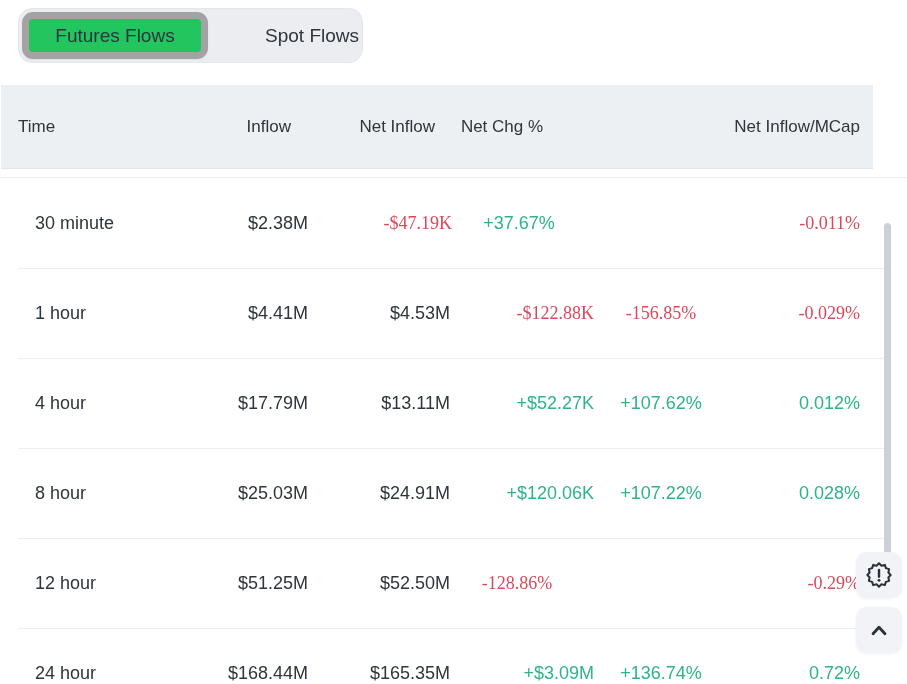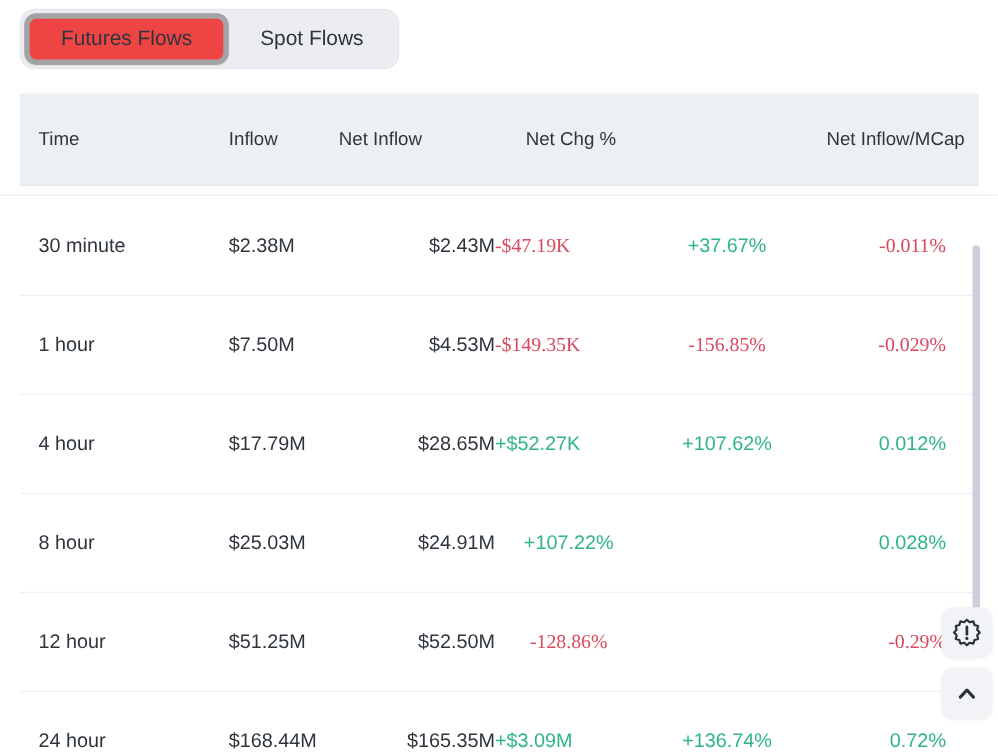--- a/index.html
+++ b/index.html
@@ -36,30 +36,30 @@
     height:47px;
     display:flex;align-items:center;justify-content:center;
     font-size:19px;
     color:var(--text-dark);
     cursor:pointer;
     border-radius:11px;
     user-select:none;
   }
   .tab.active{
     width:186px;
-    background:#ef4444;
-    border:5px solid #a3a3a3;
+    background:#22c55e;
+    border:7px solid #a3a3a3;
     box-shadow:0 1px 2px rgba(0,0,0,0.05);
   }
-  .tab.inactive{flex:1;}
+  .tab.inactive{flex:1;justify-content:flex-end;}
 
   
   .table-wrap{position:absolute;left:0;top:85px;width:907px;}
   .thead{
-    margin-left:18px;
+    margin-left:1px;
     width:872px;height:84px;
     background:var(--header-bg);
     border-bottom:1px solid #e4e7ea;
     display:flex;align-items:center;
     font-size:17px;font-weight:500;
     color:var(--text-dark);
   }
   .full-divider{
     position:absolute;left:0;top:177px;
     width:907px;height:1px;background:#e9ebef;
@@ -71,23 +71,23 @@
   .row{
     height:90px;
     display:flex;align-items:center;
     border-bottom:1px solid #eceef1;
     font-size:18px;
     color:var(--text-dark);
     background:#fff;
   }
   .cell,.hcell{white-space:nowrap;}
   .col-0{width:190px;text-align:left;padding-left:17px;}
-  .col-1{width:100px;text-align:left;}
+  .col-1{width:100px;text-align:right;}
   .col-2{width:142px;text-align:right;}
-  .col-3{width:144px;}
+  .col-3{width:144px;text-align:right;}
   .col-4{width:134px;text-align:center;}
   .col-5{flex:1;text-align:right;padding-right:30px;}
   .thead .col-5{padding-right:13px;}
   .pos{color:var(--positive);}
   .neg{color:var(--negative);font-family:Liberation Serif, serif;}
 
   
   .scroll-thumb{
     position:absolute;left:884px;top:223px;
     width:7px;height:347px;
@@ -132,48 +132,48 @@
       <span class="hcell col-5">Net Inflow/MCap</span>
     </div>
   </div>
 
   <div class="full-divider"></div>
 
   <div class="tbody">
     <div class="row">
       <span class="cell col-0">30 minute</span>
       <span class="cell col-1">$2.38M</span>
-      <span class="cell col-2">$2.43M</span>
       <span class="cell col-3 neg">-$47.19K</span>
       <span class="cell col-4 pos">+37.67%</span>
       <span class="cell col-5 neg">-0.011%</span>
     </div>
 
     <div class="row">
       <span class="cell col-0">1 hour</span>
-      <span class="cell col-1">$7.50M</span>
+      <span class="cell col-1">$4.41M</span>
       <span class="cell col-2">$4.53M</span>
-      <span class="cell col-3 neg">-$149.35K</span>
+      <span class="cell col-3 neg">-$122.88K</span>
       <span class="cell col-4 neg">-156.85%</span>
       <span class="cell col-5 neg">-0.029%</span>
     </div>
 
     <div class="row">
       <span class="cell col-0">4 hour</span>
       <span class="cell col-1">$17.79M</span>
-      <span class="cell col-2">$28.65M</span>
+      <span class="cell col-2">$13.11M</span>
       <span class="cell col-3 pos">+$52.27K</span>
       <span class="cell col-4 pos">+107.62%</span>
       <span class="cell col-5 pos">0.012%</span>
     </div>
 
     <div class="row">
       <span class="cell col-0">8 hour</span>
       <span class="cell col-1">$25.03M</span>
       <span class="cell col-2">$24.91M</span>
+      <span class="cell col-3 pos">+$120.06K</span>
       <span class="cell col-4 pos">+107.22%</span>
       <span class="cell col-5 pos">0.028%</span>
     </div>
 
     <div class="row">
       <span class="cell col-0">12 hour</span>
       <span class="cell col-1">$51.25M</span>
       <span class="cell col-2">$52.50M</span>
       <span class="cell col-4 neg">-128.86%</span>
       <span class="cell col-5 neg">-0.29%</span>

